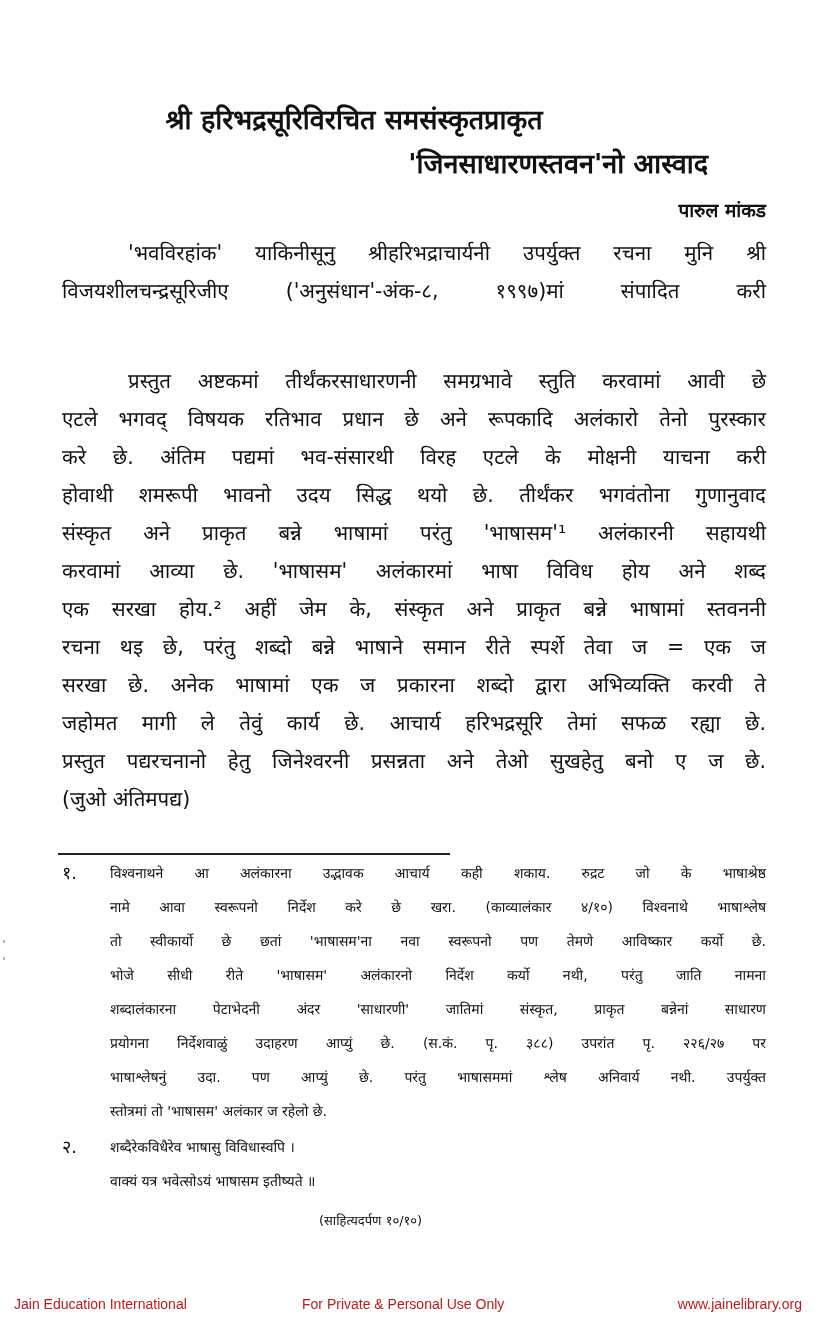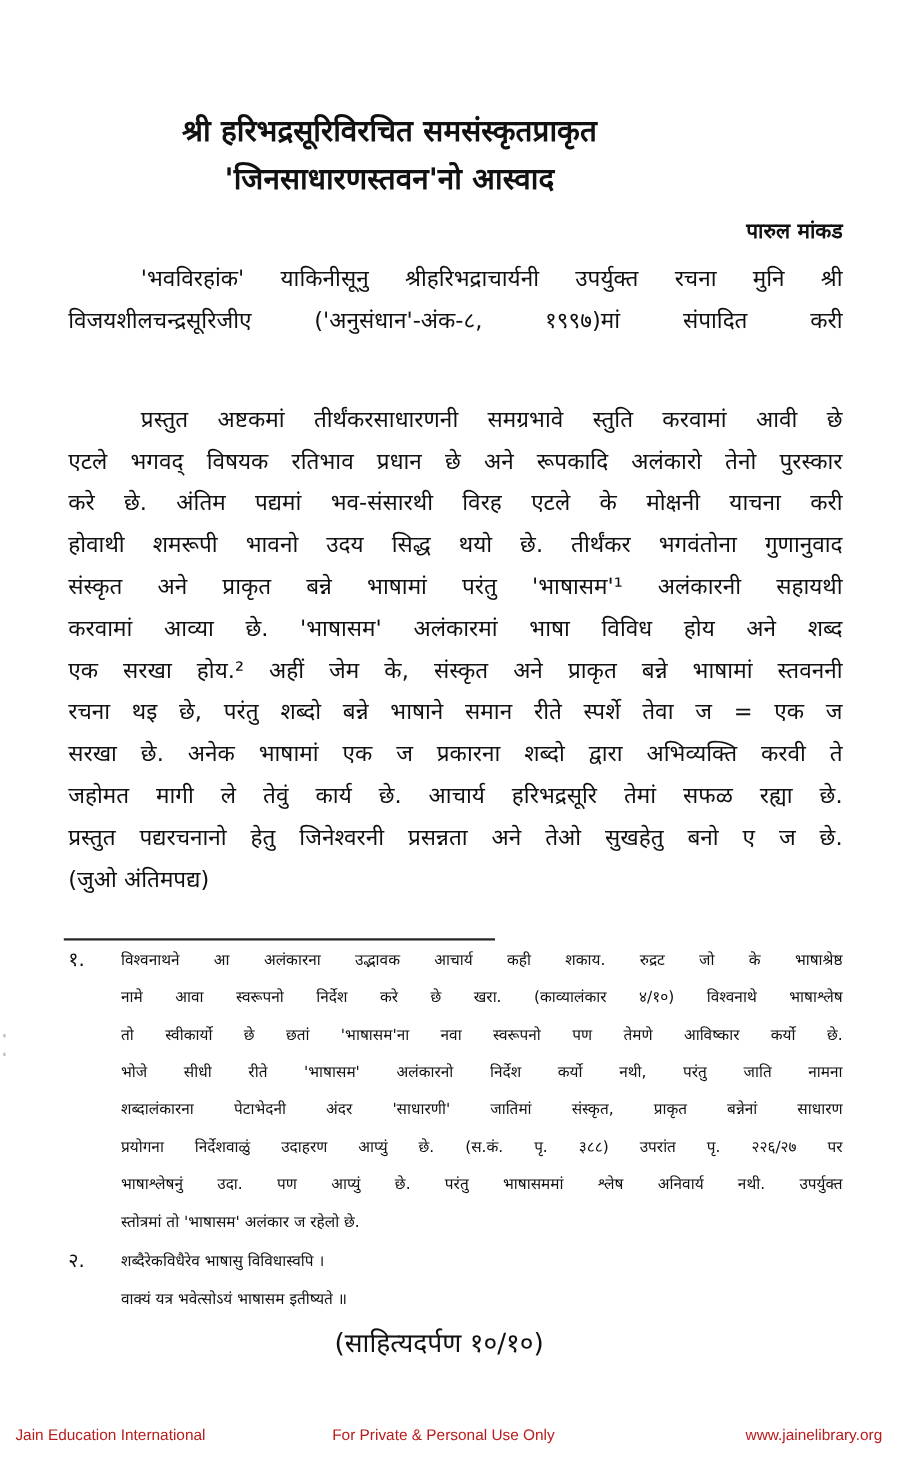--- a/index.html
+++ b/index.html
@@ -7,21 +7,21 @@
     width: 828px; height: 1338px; position: relative; overflow: hidden;
     color: #111111;
     font-family: "DejaVu Sans", "Liberation Sans", sans-serif;
   }
   .page { position: absolute; left: 0; top: 0; width: 828px; height: 1338px; }
   .title {
     position: absolute; left: 0; width: 708px; text-align: center;
     font-weight: bold; font-size: 27px; line-height: 44px; letter-spacing: 0px;
   }
   .title.l1 { top: 98px; }
-  .title.l2 { top: 142px; }
+  .title.l2 { top: 142px; text-align: right; }
   .author {
     position: absolute; right: 62px; top: 196px;
     font-weight: bold; font-size: 19px; line-height: 28px;
   }
   .body-line {
     position: absolute; left: 62px; width: 704px;
     font-size: 20.5px; line-height: 38px; height: 38px;
     white-space: nowrap; text-align: justify; text-align-last: justify;
   }
   .body-line.last { text-align-last: left; }
@@ -32,21 +32,21 @@
   .fn-num {
     position: absolute; left: 62px; font-size: 18px; line-height: 34px;
   }
   .fn-line {
     position: absolute; left: 110px; width: 656px;
     font-size: 14px; line-height: 34px; height: 34px;
     white-space: nowrap; text-align: justify; text-align-last: justify;
   }
   .fn-line.last { text-align-last: left; }
   .fn-source {
-    position: absolute; left: 304px; font-size: 24px; line-height: 34px;
+    position: absolute; left: 319px; font-size: 13px; line-height: 34px;
   }
   .footer {
     position: absolute; top: 1294px; font-size: 14px; color: #b91c1c; line-height: 20px;
     font-family: "Liberation Sans", sans-serif;
   }
   .footer.left { left: 14px; }
   .footer.mid { left: 302px; }
   .footer.right { right: 26px; }
   .edge-mark {
     position: absolute; left: 3px; width: 2px; height: 3px; background: #bbb;

